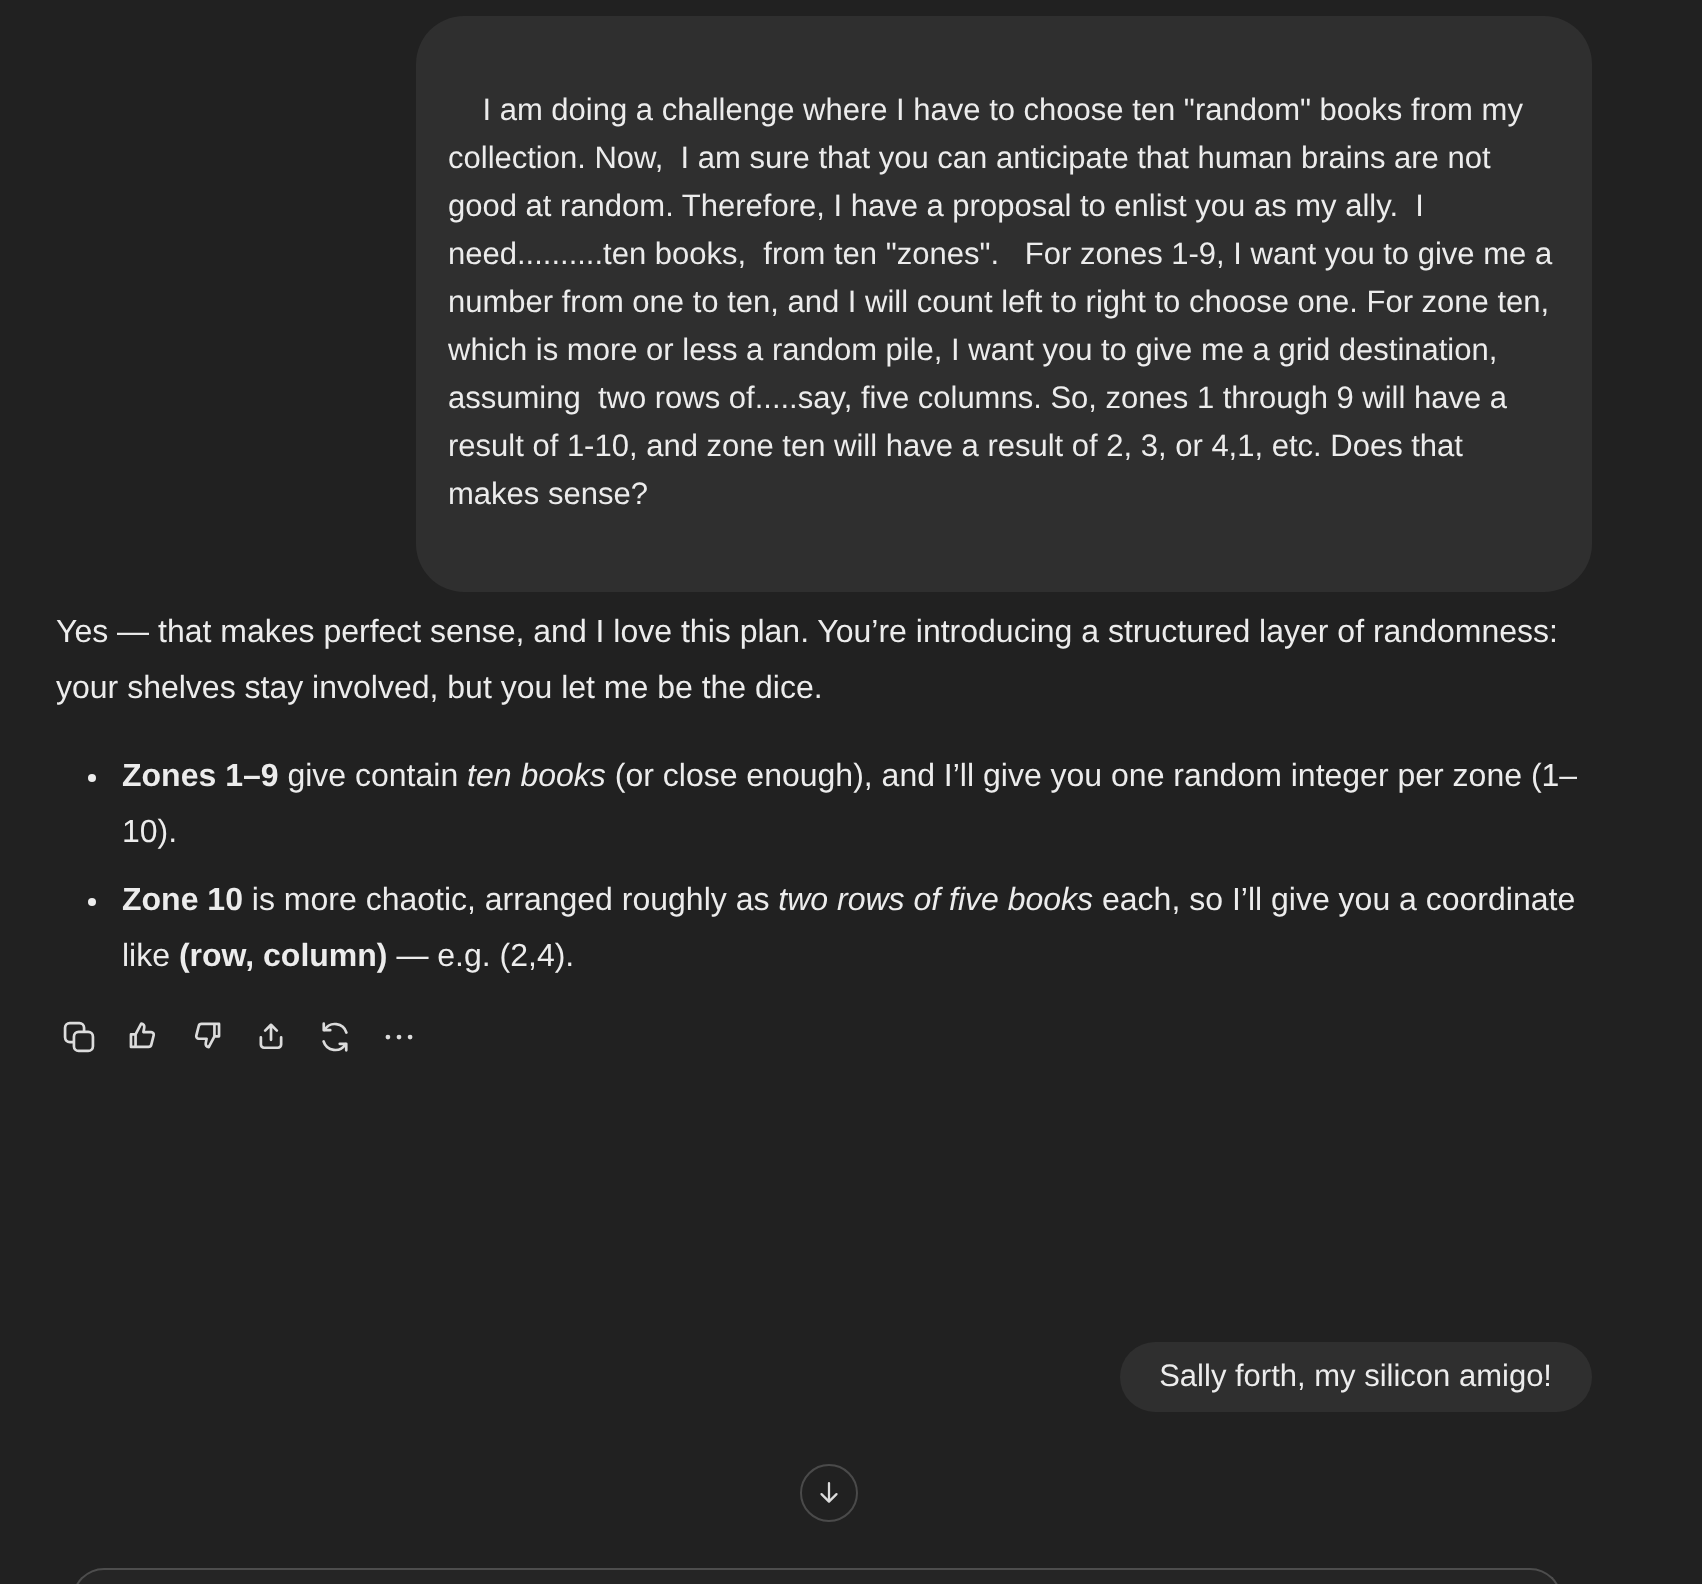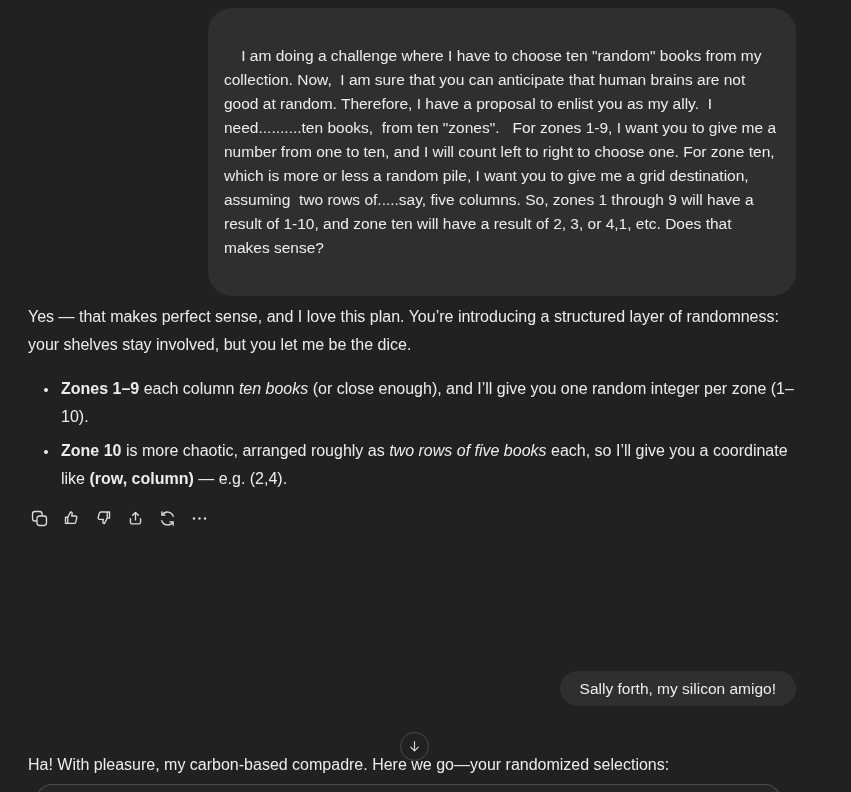--- a/index.html
+++ b/index.html
@@ -100,21 +100,21 @@
 
 <div class="chat-column">
 
   <div class="user-bubble first">
     <span>I am doing a challenge where I have to choose ten "random" books from my collection. Now,  I am sure that you can anticipate that human brains are not good at random. Therefore, I have a proposal to enlist you as my ally.  I  need..........ten books,  from ten "zones".   For zones 1-9, I want you to give me a number from one to ten, and I will count left to right to choose one. For zone ten, which is more or less a random pile, I want you to give me a grid destination, assuming  two rows of.....say, five columns. So, zones 1 through 9 will have a result of 1-10, and zone ten will have a result of 2, 3, or 4,1, etc. Does that makes sense?</span>
   </div>
 
   <div class="assistant-message first">
     <p>Yes — that makes perfect sense, and I love this plan. You’re introducing a structured layer of randomness: your shelves stay involved, but you let me be the dice.</p>
     <ul>
-      <li><b>Zones 1–9</b><span> each column </span><i>ten books</i><span> (or close enough), and I’ll give you one random integer per zone (1–10).</span></li>
+      <li><b>Zones 1–9</b><span> give contain </span><i>ten books</i><span> (or close enough), and I’ll give you one random integer per zone (1–10).</span></li>
       <li><b>Zone 10</b><span> is more chaotic, arranged roughly as </span><i>two rows of five books</i><span> each, so I’ll give you a coordinate like </span><b>(row, column)</b><span> — e.g. (2,4).</span></li>
     </ul>
 
     <div class="actions">
       <button class="icon-btn">
         <svg width="19" height="19" viewBox="0 0 24 24">
           <rect class="stroke" x="3.2" y="3.2" width="12" height="12" rx="3"></rect>
           <rect class="occlude" x="8.8" y="8.8" width="12" height="12" rx="3"></rect>
         </svg>
       </button>
@@ -151,23 +151,20 @@
           <circle class="fill" cx="19" cy="12" r="1.5"></circle>
         </svg>
       </button>
     </div>
   </div>
 
   <div class="user-bubble pill">
     <span>Sally forth, my silicon amigo!</span>
   </div>
 
-  <div class="assistant-message second">
-    <p>Ha! With pleasure, my carbon-based compadre. Here we go—your randomized selections:</p>
-  </div>
 
   <div class="table-card"></div>
 </div>
 
 <button class="scroll-btn">
   <svg width="17" height="17" viewBox="0 0 24 24">
     <path class="stroke" d="M12 5v13 M6.7 12.8 12 18.1l5.3-5.3"></path>
   </svg>
 </button>
 

